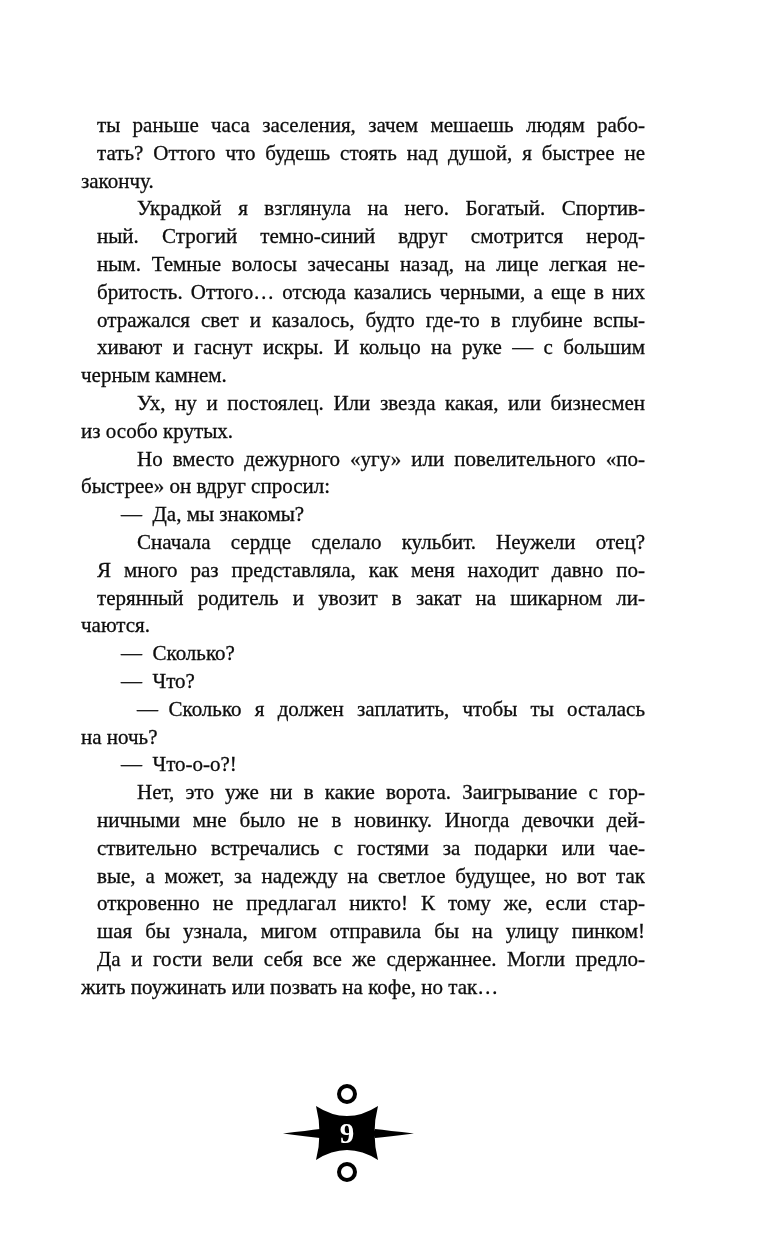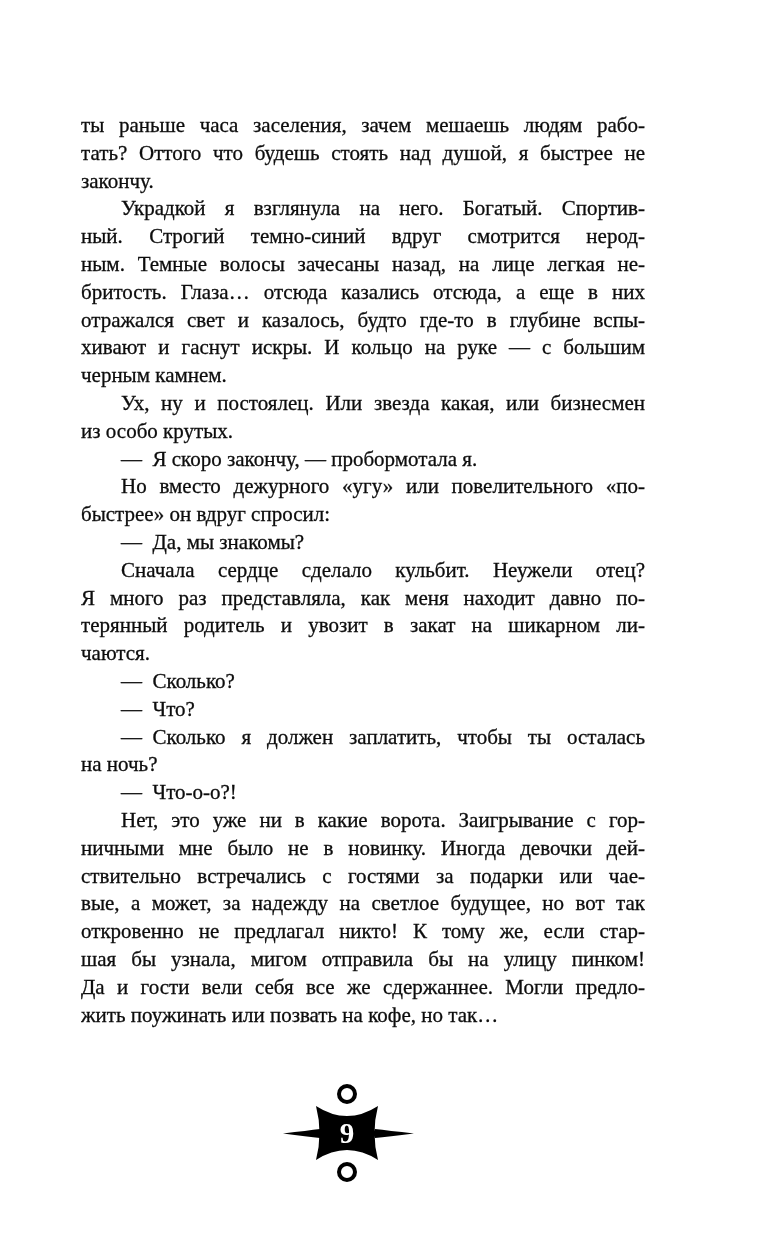--- a/index.html
+++ b/index.html
@@ -32,20 +32,21 @@
     height: 27.8px;
     line-height: 27.8px;
     overflow: hidden;
     text-align: left;
     white-space: normal;
   }
   .line.just {
     text-align: justify;
     text-align-last: justify;
     text-justify: inter-word;
+    margin-left: 16px;
   }
   .line.ind {
     text-indent: 40px;
   }
   .ornament {
     position: absolute;
     left: 278px;
     top: 1082px;
     width: 140px;
     height: 104px;
@@ -57,27 +58,26 @@
 
 <div class="page">
 
   <div class="text-block">
       <div class="line just">ты раньше часа заселения, зачем мешаешь людям рабо-</div>
       <div class="line just">тать? Оттого что будешь стоять над душой, я быстрее не</div>
       <div class="line">закончу.</div>
       <div class="line just ind">Украдкой я взглянула на него. Богатый. Спортив-</div>
       <div class="line just">ный. Строгий темно-синий вдруг смотрится нерод-</div>
       <div class="line just">ным. Темные волосы зачесаны назад, на лице легкая не-</div>
-      <div class="line just">бритость. Глаза… отсюда казались отсюда, а еще в них</div>
+      <div class="line just">бритость. Оттого… отсюда казались черными, а еще в них</div>
       <div class="line just">отражался свет и казалось, будто где-то в глубине вспы-</div>
       <div class="line just">хивают и гаснут искры. И кольцо на руке — с большим</div>
       <div class="line">черным камнем.</div>
       <div class="line just ind">Ух, ну и постоялец. Или звезда какая, или бизнесмен</div>
       <div class="line">из особо крутых.</div>
-      <div class="line ind">— Я скоро закончу, — пробормотала я.</div>
       <div class="line just ind">Но вместо дежурного «угу» или повелительного «по-</div>
       <div class="line">быстрее» он вдруг спросил:</div>
       <div class="line ind">— Да, мы знакомы?</div>
       <div class="line just ind">Сначала сердце сделало кульбит. Неужели отец?</div>
       <div class="line just">Я много раз представляла, как меня находит давно по-</div>
       <div class="line just">терянный родитель и увозит в закат на шикарном ли-</div>
       <div class="line">чаются.</div>
       <div class="line ind">— Сколько?</div>
       <div class="line ind">— Что?</div>
       <div class="line just ind">— Сколько я должен заплатить, чтобы ты осталась</div>

